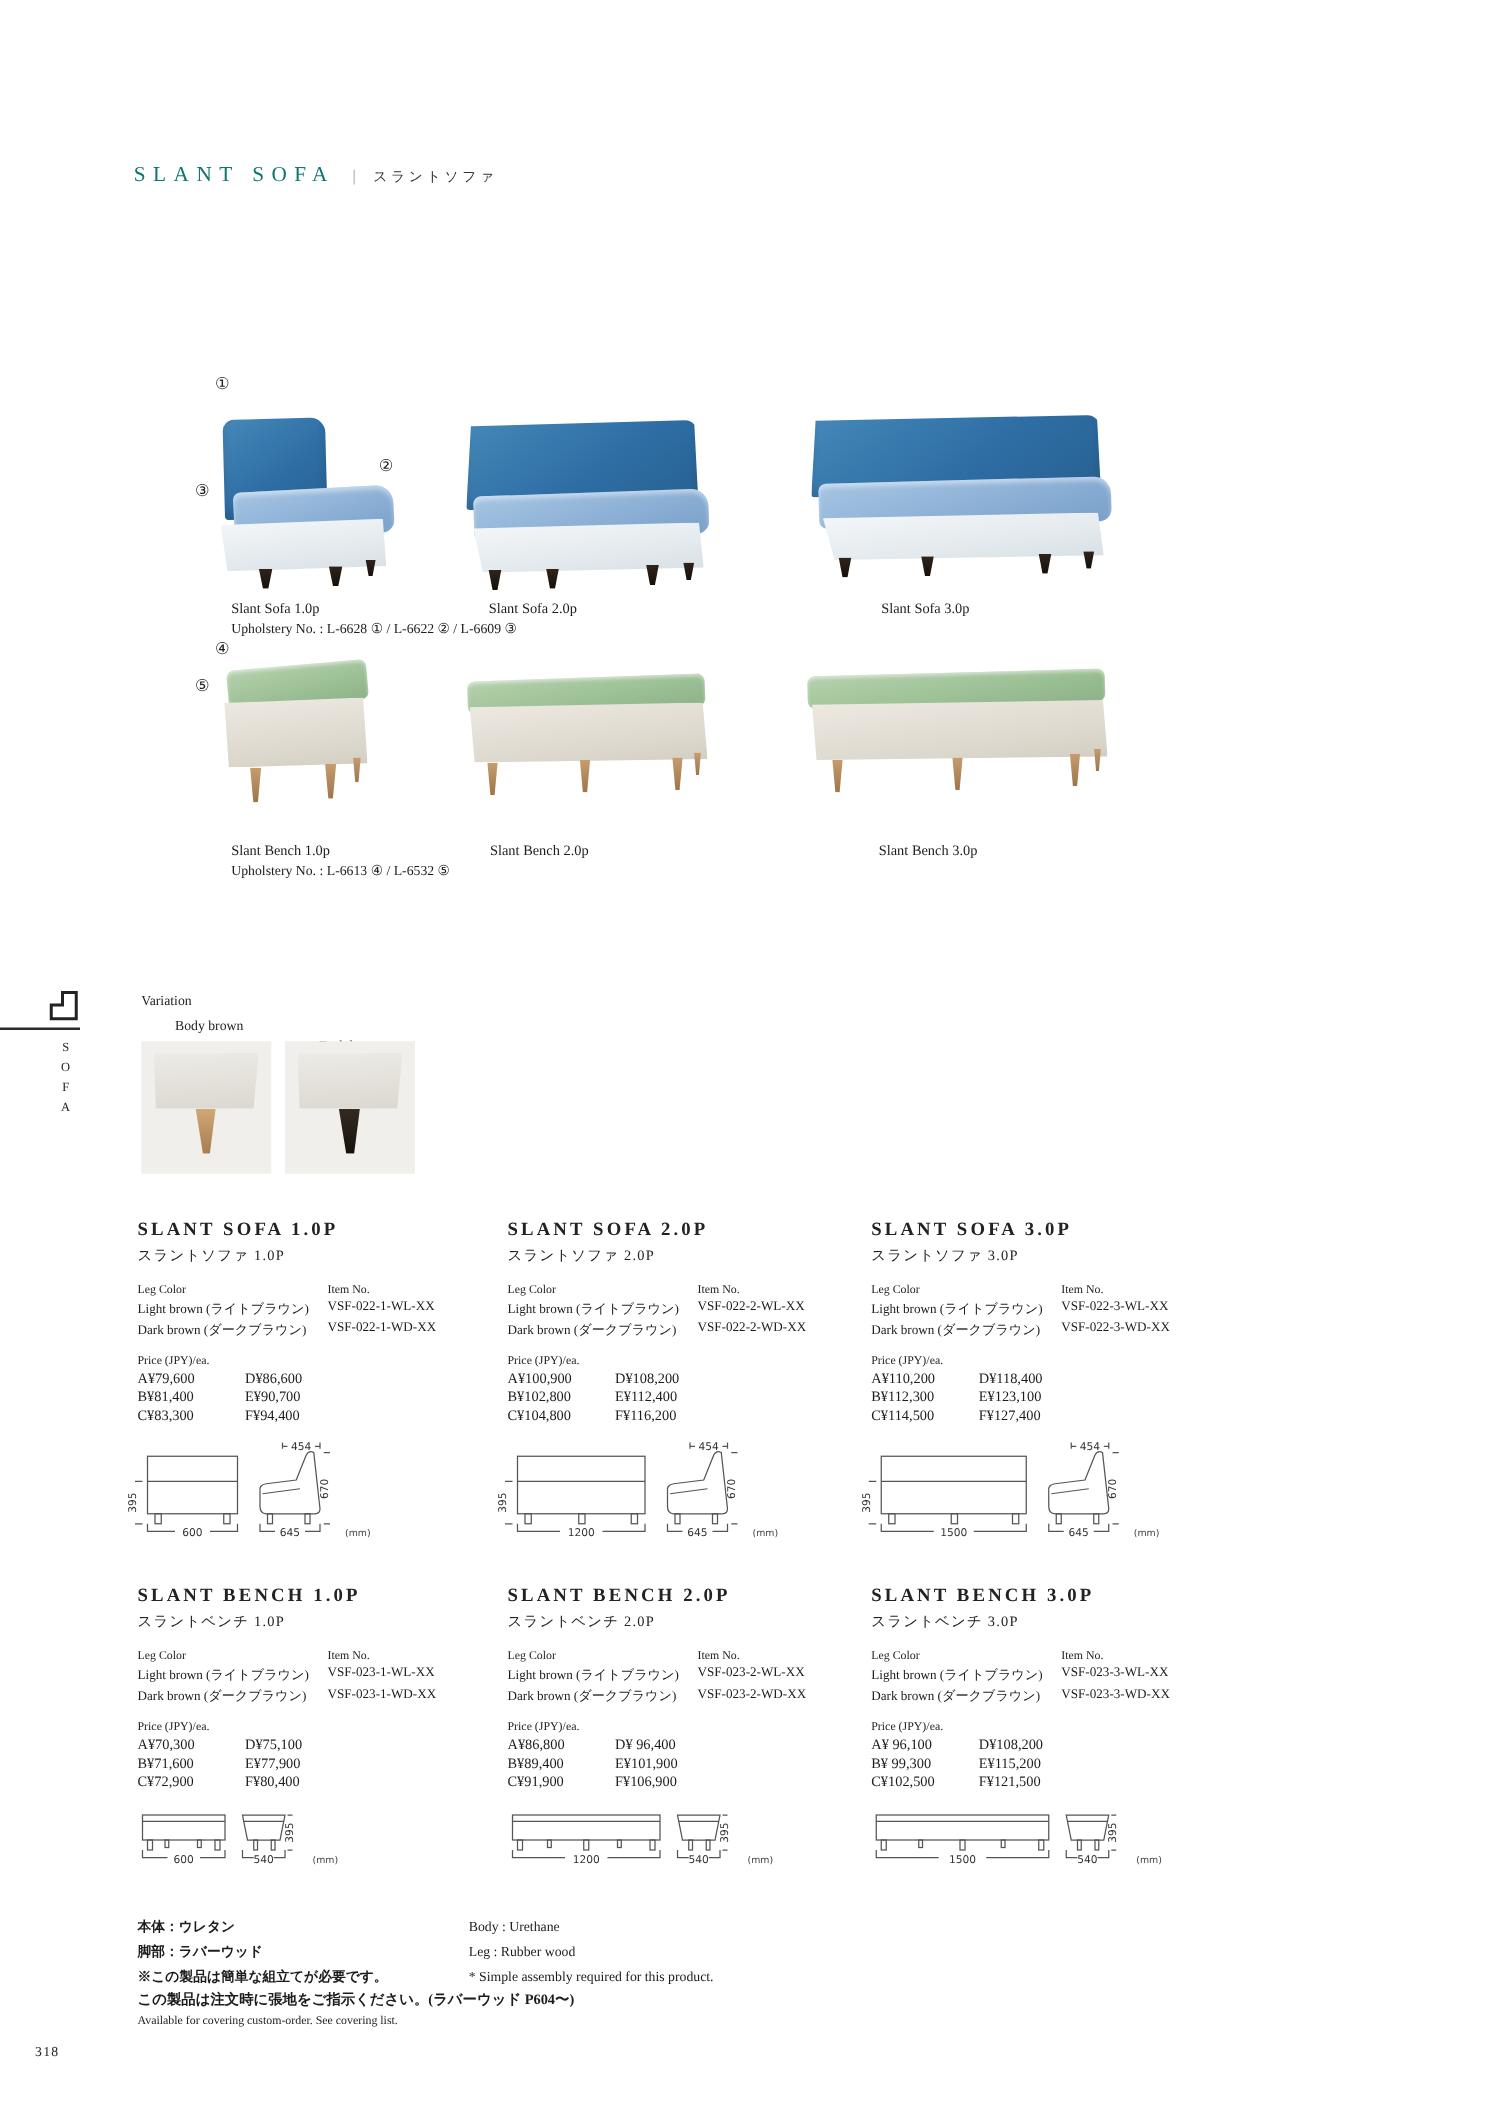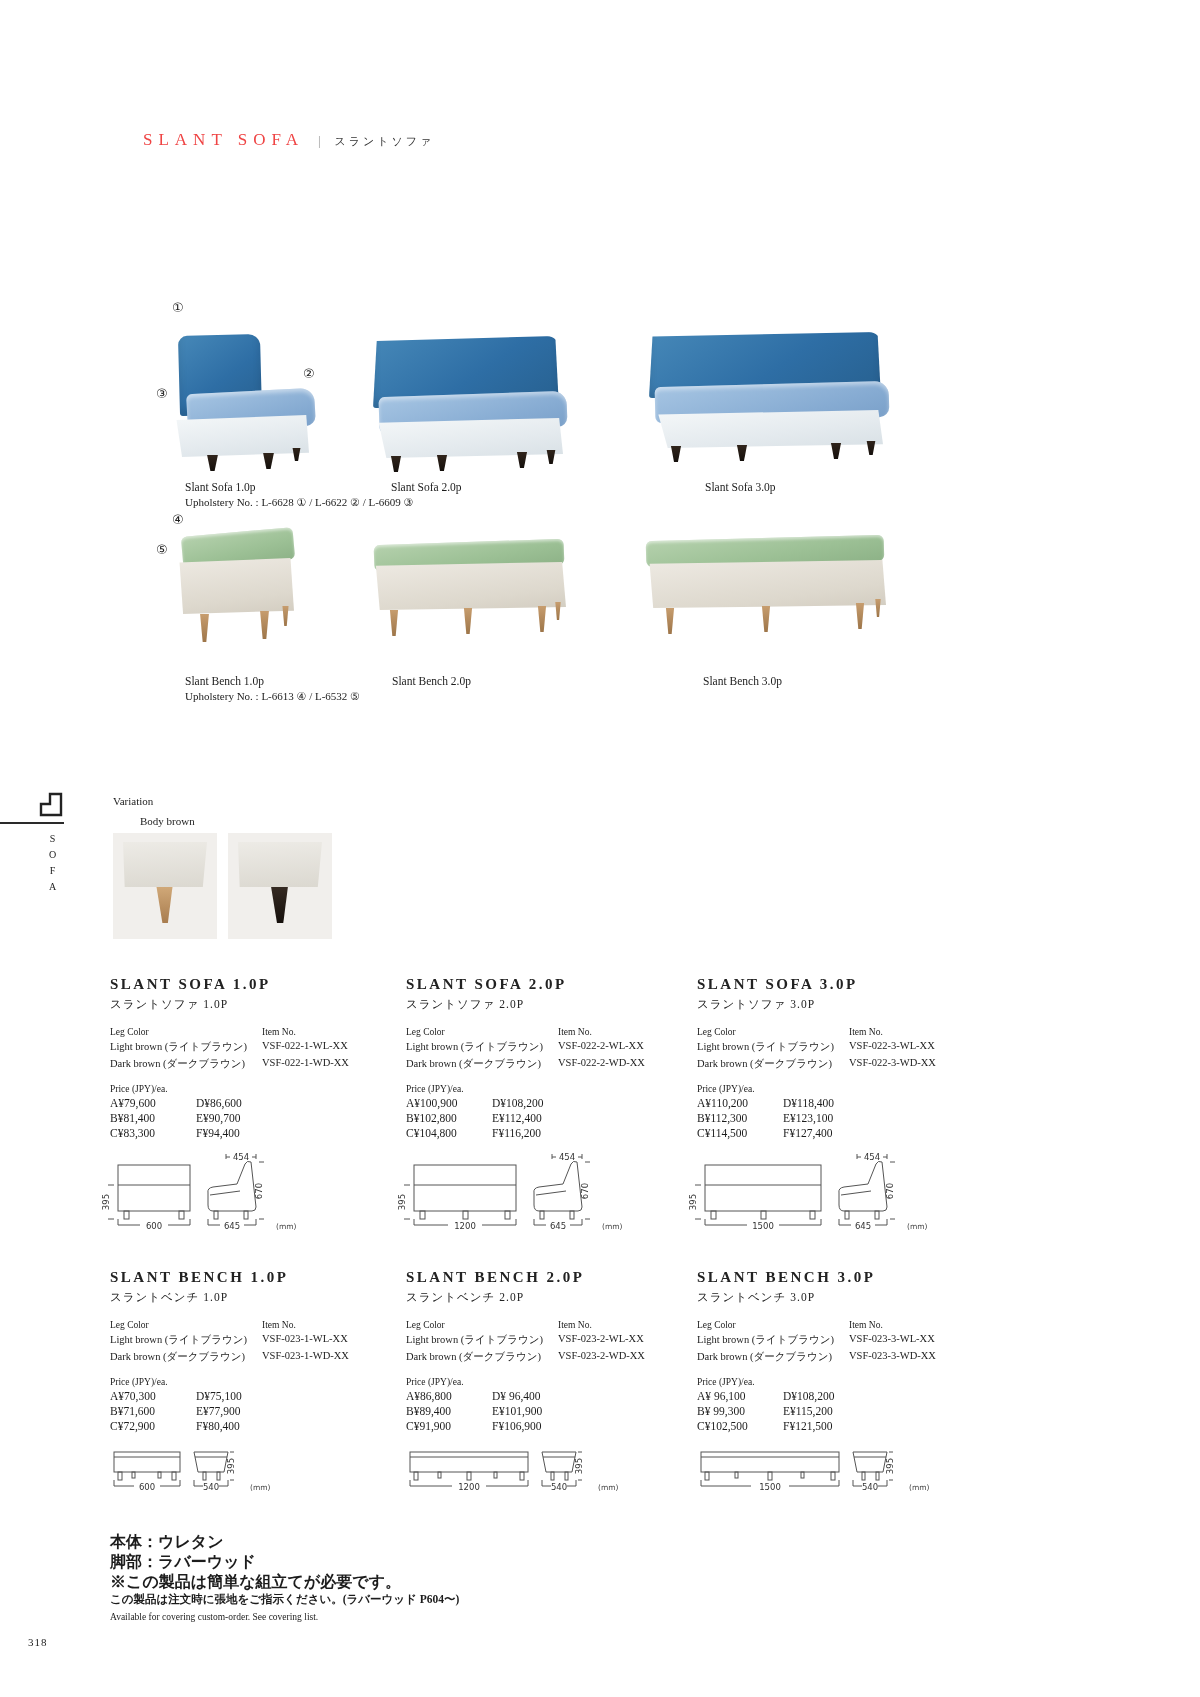--- a/index.html
+++ b/index.html
@@ -2,21 +2,21 @@
 <html><head>
 <meta charset="utf-8">
 <style>
   * { margin:0; padding:0; box-sizing:border-box; }
   html,body { background:#ffffff; }
   body { font-family:"Liberation Serif","DejaVu Serif",serif; color:#1c1c1c; }
   #page { position:relative; width:1200px; height:1697px; background:#fff; margin:0 auto; overflow:hidden; }
 
   
   .hdr { position:absolute; left:107px; top:130px; display:flex; align-items:baseline; gap:14px; }
-  .hdr-en { font-size:17px; letter-spacing:6px; color:#ef4444;margin-left:36px; }
+  .hdr-en { font-size:17px; letter-spacing:6px; color:#0f766e; }
   .hdr-sep { font-size:13px; color:#999; }
   .hdr-jp { font-size:11px; letter-spacing:3px; color:#333; }
 
   
   .side-icon { position:absolute; left:38px; top:790px; }
   .side-rule { position:absolute; left:0; top:822px; width:64px; height:2px; background:#2a2a2a; }
   .side-label { position:absolute; left:47px; top:833px; writing-mode:vertical-rl; text-orientation:upright;
                 font-size:10px; letter-spacing:5px; color:#222; font-family:"Liberation Serif","DejaVu Serif",serif; }
 
   
@@ -55,21 +55,21 @@
   .col-item { flex:1; white-space:nowrap; }
   .price-label { margin-top:13px; font-size:9.5px; color:#222; }
   .price-row { margin-top:3px; font-size:11.5px; }
   .price-row .pl { display:inline-block; width:86px;font-family:Liberation Serif, serif; }
   .dim { display:block; margin-top:10px; margin-left:-10px; }
   .dim text { font-family:"DejaVu Sans",sans-serif; font-size:8.5px; fill:#333; }
   .dim .u { font-size:7.5px; fill:#444; }
   .dim path, .dim rect, .dim line { stroke:#555; stroke-width:1; fill:none; }
 
   
-  .mat { position:absolute; font-size:16px; line-height:20px; color:#1c1c1c; }
+  .mat { position:absolute; font-size:11px; line-height:20px; color:#1c1c1c; }
   .mat.jp { font-weight:600; }
   .note-jp { position:absolute; left:110px; top:1592px; font-size:11.5px; font-weight:600; color:#1c1c1c; }
   .note-en { position:absolute; left:110px; top:1612px; font-size:9.5px; color:#1c1c1c; }
   .pageno { position:absolute; left:28px; top:1636px; font-size:11px; letter-spacing:1px; color:#222; }
 </style>
 </head>
 <body>
 
 <div id="page">
 
@@ -427,19 +427,24 @@
       <text x="206" y="24" text-anchor="middle" transform="rotate(-90 206 24)">395</text>
       <text x="222" y="48" class="u">(mm)</text>
     </svg>
   </section>
 
   <div class="mat jp" style="left:110px; top:1532px;">
     <div>本体：ウレタン</div>
     <div>脚部：ラバーウッド</div>
     <div>※この製品は簡単な組立てが必要です。</div>
   </div>
+  <div class="mat" style="left:375px; top:1532px;">
+    <div>Body : Urethane</div>
+    <div>Leg : Rubber wood</div>
+    <div>* Simple assembly required for this product.</div>
+  </div>
 
   <div class="note-jp">この製品は注文時に張地をご指示ください。(ラバーウッド P604〜)</div>
   <div class="note-en">Available for covering custom-order. See covering list.</div>
 
   <div class="pageno">318</div>
 
 </div>
 
 </body></html>

